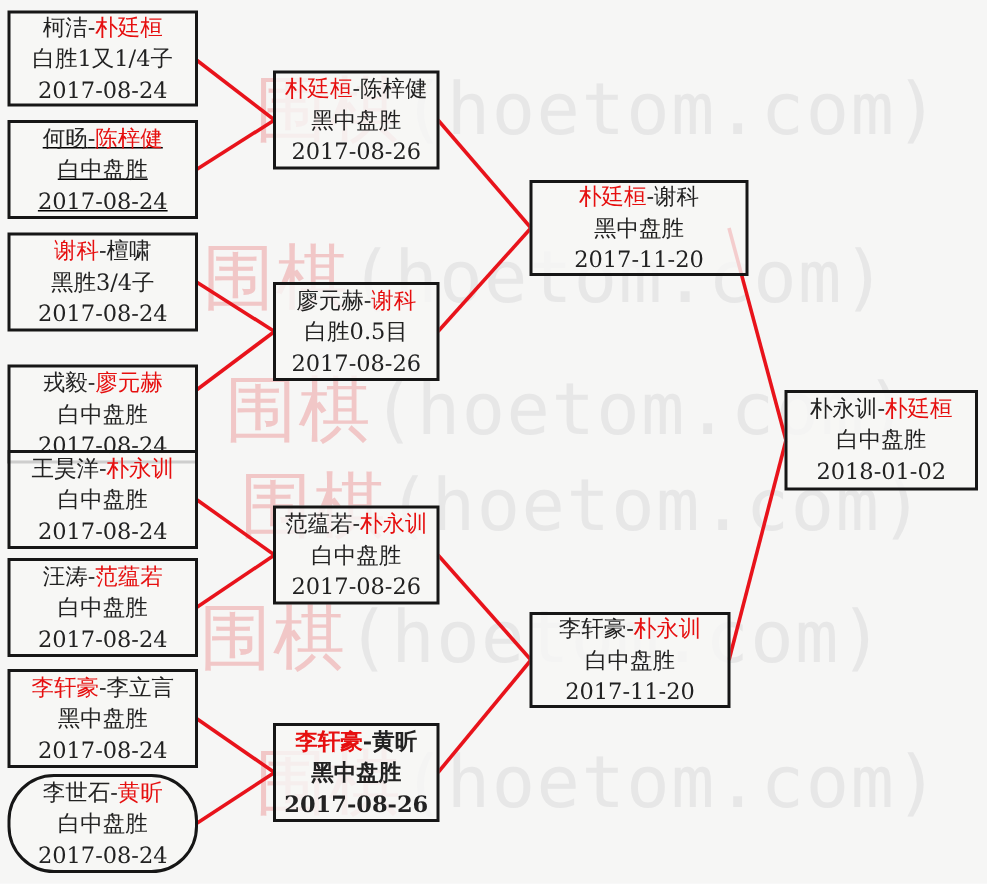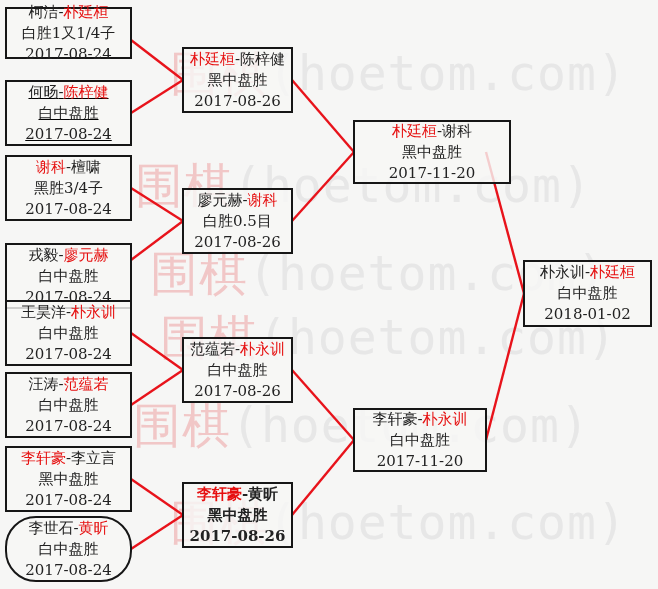--- a/index.html
+++ b/index.html
@@ -67,21 +67,21 @@
       <line x1="131" y1="479" x2="183" y2="515" stroke="#e8131b" stroke-width="2.4"></line>
       <line x1="131" y1="549" x2="183" y2="515" stroke="#e8131b" stroke-width="2.4"></line>
       <line x1="292" y1="80" x2="354" y2="152" stroke="#e8131b" stroke-width="2.4"></line>
       <line x1="292" y1="221" x2="354" y2="152" stroke="#e8131b" stroke-width="2.4"></line>
       <line x1="292" y1="370" x2="354" y2="440" stroke="#e8131b" stroke-width="2.4"></line>
       <line x1="292" y1="515" x2="354" y2="440" stroke="#e8131b" stroke-width="2.4"></line>
       <line x1="486" y1="152" x2="524" y2="293.5" stroke="#e8131b" stroke-width="2.4"></line>
       <line x1="486" y1="440" x2="524" y2="293.5" stroke="#e8131b" stroke-width="2.4"></line>
     </svg>
   <div class="boxes">
-      <div class="match-box" style="left: 5px; top: 7px; width: 127px; height: 52px;">
+      <div class="match-box" style="left: 5px; top: 7px; width: 127px; height: 64px;">
         <div class="match-line"><span class="">柯洁</span><span>-</span><span class="winner">朴廷桓</span></div>
         <div class="match-line">白胜1又1/4子</div>
         <div class="match-line">2017-08-24</div>
       </div>
       <div class="match-box" style="left: 5px; top: 80px; width: 127px; height: 66px; text-decoration: underline;">
         <div class="match-line"><span class="">何旸</span><span>-</span><span class="winner">陈梓健</span></div>
         <div class="match-line">白中盘胜</div>
         <div class="match-line">2017-08-24</div>
       </div>
       <div class="match-box" style="left: 5px; top: 155px; width: 127px; height: 66px;">
@@ -127,21 +127,21 @@
       <div class="match-box" style="left: 182px; top: 337px; width: 111px; height: 66px;">
         <div class="match-line"><span class="">范蕴若</span><span>-</span><span class="winner">朴永训</span></div>
         <div class="match-line">白中盘胜</div>
         <div class="match-line">2017-08-26</div>
       </div>
       <div class="match-box" style="left: 182px; top: 482px; width: 111px; height: 66px; font-weight: bold;">
         <div class="match-line"><span class="winner">李轩豪</span><span>-</span><span class="">黄昕</span></div>
         <div class="match-line">黑中盘胜</div>
         <div class="match-line">2017-08-26</div>
       </div>
-      <div class="match-box" style="left: 353px; top: 120px; width: 158px; height: 64px;">
+      <div class="match-box" style="left: 353px; top: 120px; width: 146px; height: 64px;">
         <div class="match-line"><span class="winner">朴廷桓</span><span>-</span><span class="">谢科</span></div>
         <div class="match-line">黑中盘胜</div>
         <div class="match-line">2017-11-20</div>
       </div>
       <div class="match-box" style="left: 353px; top: 408px; width: 134px; height: 64px;">
         <div class="match-line"><span class="">李轩豪</span><span>-</span><span class="winner">朴永训</span></div>
         <div class="match-line">白中盘胜</div>
         <div class="match-line">2017-11-20</div>
       </div>
       <div class="match-box" style="left: 523px; top: 260px; width: 129px; height: 67px; justify-content: center;">

